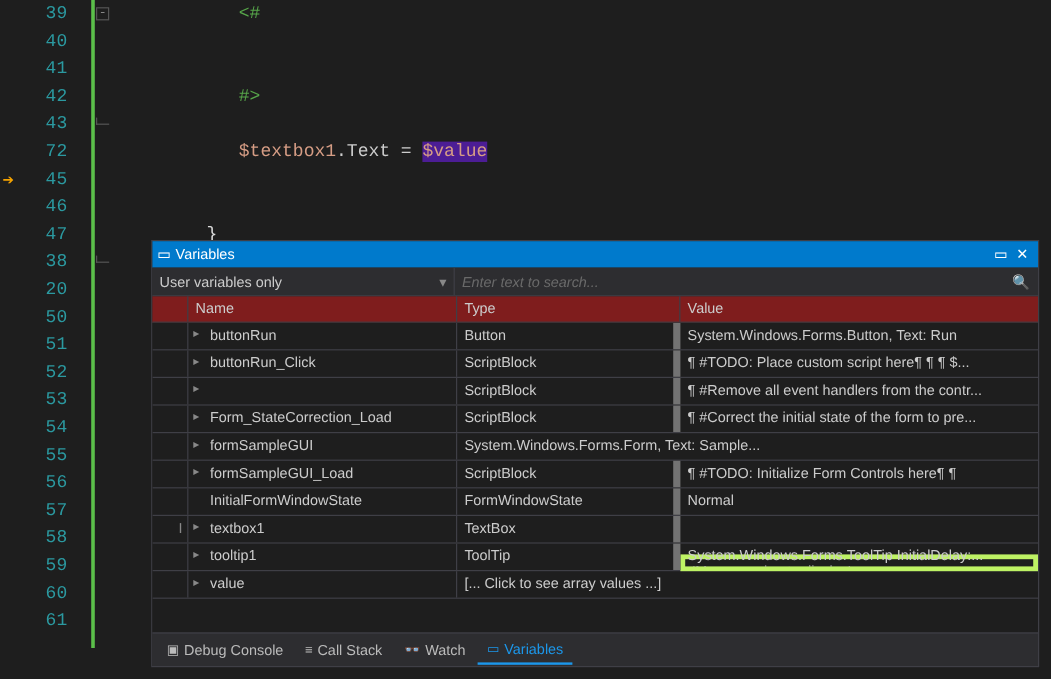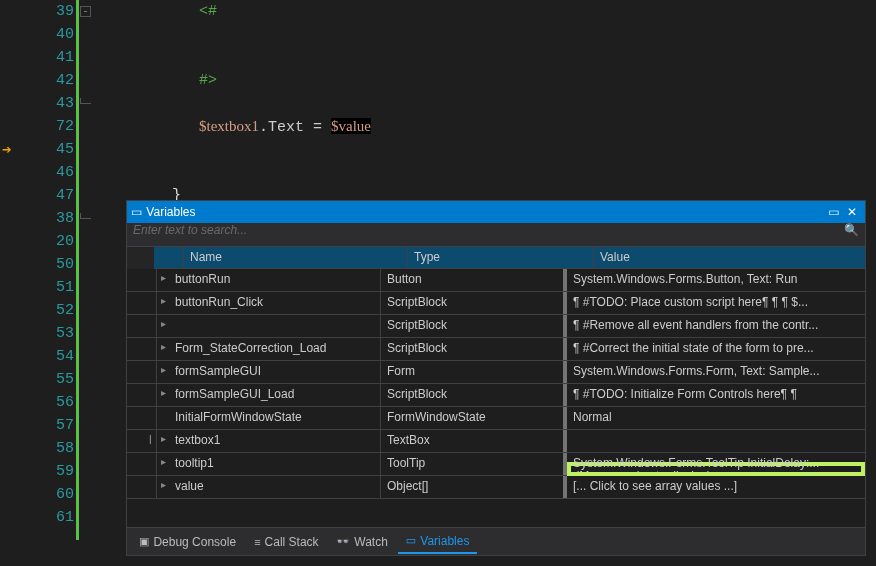--- a/index.html
+++ b/index.html
@@ -18,21 +18,21 @@
   top: 0; left: 0; right: 0; height: 566px;
   display: flex;
 }
 .gutter {
   width: 76px;
   background: #1e1e1e;
   position: relative;
 }
 .line-numbers {
   position: absolute;
-  right: 2px;
+  right: 20px;
   top: 0;
   text-align: right;
 }
 .ln {
   height: 23px;
   line-height: 23px;
   color: #2b99a0;
   font-size: 15px;
 }
 .marker-col {
@@ -77,23 +77,23 @@
   margin-left: 96px;
   padding-top: 0;
 }
 .cl {
   height: 23px;
   line-height: 23px;
   white-space: pre;
   font-size: 15px;
 }
 .tk-comment { color: #57a64a; }
-.tk-var { color: #d69d85; font-family: Liberation Serif, serif; }
+.tk-var { color: #d69d85; }
 .tk-op { color: #ccc; }
-.tk-sel { background: #000000; }
+.tk-sel { background: #4c1d95; }
 .tk-punct { color: #dcdcdc; }
 
 .variables-panel {
   position: absolute;
   left: 126px;
   top: 200px;
   width: 740px;
   height: 356px;
   background: #252526;
   border: 1px solid #3f3f46;
@@ -131,33 +131,32 @@
   padding: 0 6px;
   display: flex;
   align-items: center;
   border-right: 1px solid #3f3f46;
   color: #ccc;
 }
 .filter-dropdown .dd-arrow { margin-left: auto; color: #888; }
 .search-box {
   flex: 1;
   display: flex;
-  align-items: flex-start;
+  align-items: center;
   padding: 0 6px;
   color: #6a6a6a;
   font-style: italic;
 }
 .search-box .search-icon { margin-left: auto; font-style: normal; color: #aaa; }
 .grid-header {
   display: flex;
   height: 22px;
-  background: #0c4a6e;
+  background: #7f1d1d;
   border-bottom: 1px solid #3f3f46;
   color: #ccc;
-  margin-left: 27px;
 }
 .col-exp { width: 30px; border-right: 1px solid #3f3f46; }
 .col-name { width: 224px; padding: 3px 6px; border-right: 1px solid #3f3f46; }
 .col-type { width: 186px; padding: 3px 6px; border-right: 1px solid #3f3f46; }
 .col-value { flex: 1; padding: 3px 6px; }
 .grid-body {
   flex: 1;
   overflow: hidden;
   background: #1e1e1e;
 }
@@ -167,21 +166,21 @@
   border-bottom: 1px solid #3f3f46;
   color: #ccc;
 }
 .grid-row.highlighted .col-value-cell {
   border: 4px solid #bef264;
   margin-top: 32px;
 }
 .cell { padding: 3px 6px; overflow: hidden; text-overflow: ellipsis; white-space: nowrap; }
 .col-exp-cell { width: 30px; border-right: 1px solid #3f3f46; text-align: right; padding-right: 4px; color: #888; }
 .col-name-cell { width: 224px; border-right: 1px solid #3f3f46; padding-left: 18px; position: relative; }
-.col-type-cell { width: 186px; border-right: 4px solid #737373; }
+.col-type-cell { width: 186px; border-right: 6px solid #737373; }
 .col-value-cell { flex: 1; }
 .expander { position: absolute; left: 4px; top: 3px; color: #888; font-size: 10px; }
 .tab-strip {
   height: 28px;
   display: flex;
   align-items: center;
   gap: 2px;
   padding: 2px 4px;
   background: #2d2d30;
   border-top: 1px solid #3f3f46;
@@ -268,20 +267,24 @@
 
 <div class="variables-panel">
   <div class="panel-titlebar">
     <span class="panel-title-icon">▭</span>
     <span>Variables</span>
     <span class="panel-titlebar-spacer"></span>
     <span class="panel-titlebar-btn">▭</span>
     <span class="panel-titlebar-btn">✕</span>
   </div>
   <div class="filter-row">
+    <div class="filter-dropdown">
+      <span>User variables only</span>
+      <span class="dd-arrow">▾</span>
+    </div>
     <div class="search-box">
       <span>Enter text to search...</span>
       <span class="search-icon">🔍</span>
     </div>
   </div>
   <div class="grid-header">
     <div class="col-exp"></div>
     <div class="col-name">Name</div>
     <div class="col-type">Type</div>
     <div class="col-value">Value</div>
@@ -307,21 +310,20 @@
       </div>
       <div class="grid-row">
         <div class="cell col-exp-cell"></div>
         <div class="cell col-name-cell"><span class="expander">▸</span><span>Form_StateCorrection_Load</span></div>
         <div class="cell col-type-cell">ScriptBlock</div>
         <div class="cell col-value-cell">¶  #Correct the initial state of the form to pre...</div>
       </div>
       <div class="grid-row">
         <div class="cell col-exp-cell"></div>
         <div class="cell col-name-cell"><span class="expander">▸</span><span>formSampleGUI</span></div>
-        <div class="cell col-type-cell">Form</div>
         <div class="cell col-value-cell">System.Windows.Forms.Form, Text: Sample...</div>
       </div>
       <div class="grid-row">
         <div class="cell col-exp-cell"></div>
         <div class="cell col-name-cell"><span class="expander">▸</span><span>formSampleGUI_Load</span></div>
         <div class="cell col-type-cell">ScriptBlock</div>
         <div class="cell col-value-cell">¶   #TODO: Initialize Form Controls here¶  ¶</div>
       </div>
       <div class="grid-row">
         <div class="cell col-exp-cell"></div>
@@ -337,21 +339,20 @@
       </div>
       <div class="grid-row">
         <div class="cell col-exp-cell"></div>
         <div class="cell col-name-cell"><span class="expander">▸</span><span>tooltip1</span></div>
         <div class="cell col-type-cell">ToolTip</div>
         <div class="cell col-value-cell">System.Windows.Forms.ToolTip InitialDelay:...</div>
       </div>
       <div class="grid-row">
         <div class="cell col-exp-cell"></div>
         <div class="cell col-name-cell"><span class="expander">▸</span><span>value</span></div>
-        <div class="cell col-type-cell">Object[]</div>
         <div class="cell col-value-cell">[... Click to see array values ...]</div>
       </div>
     </div>
   <div class="tab-strip" id="tab-strip">
       <div class="tab">
         <span class="tab-icon">▣</span>
         <span>Debug Console</span>
       </div>
       <div class="tab">
         <span class="tab-icon">≡</span>

